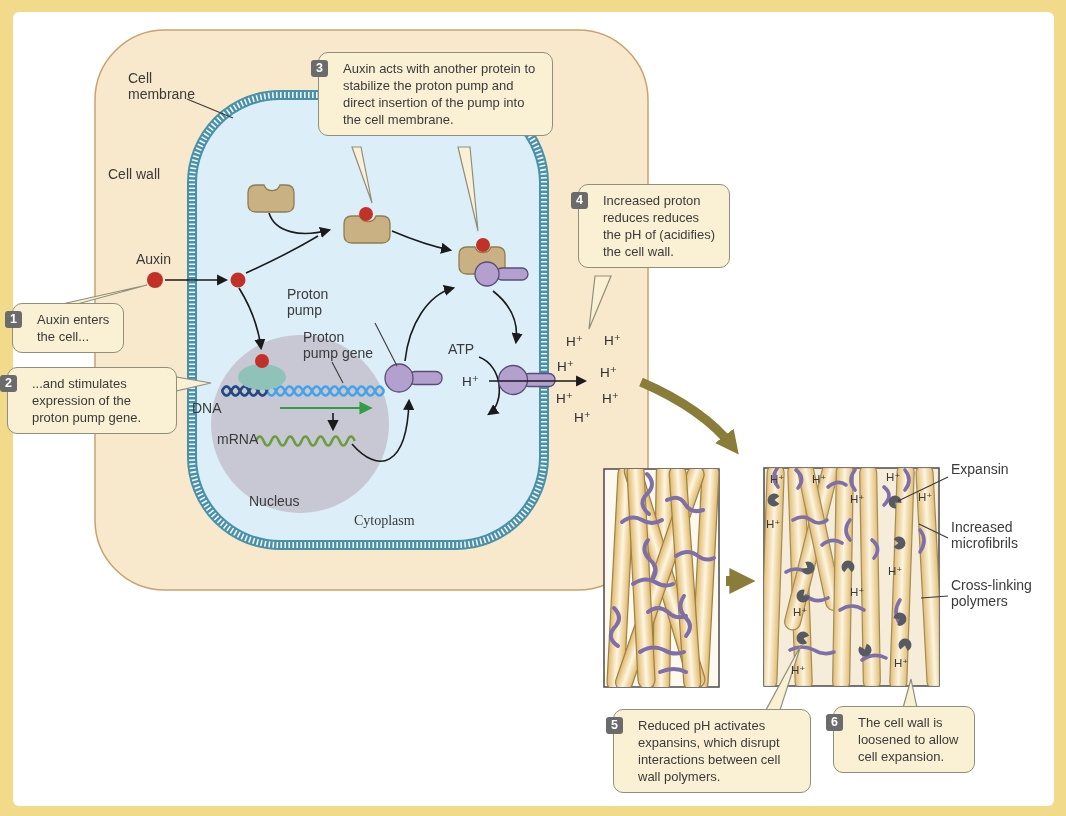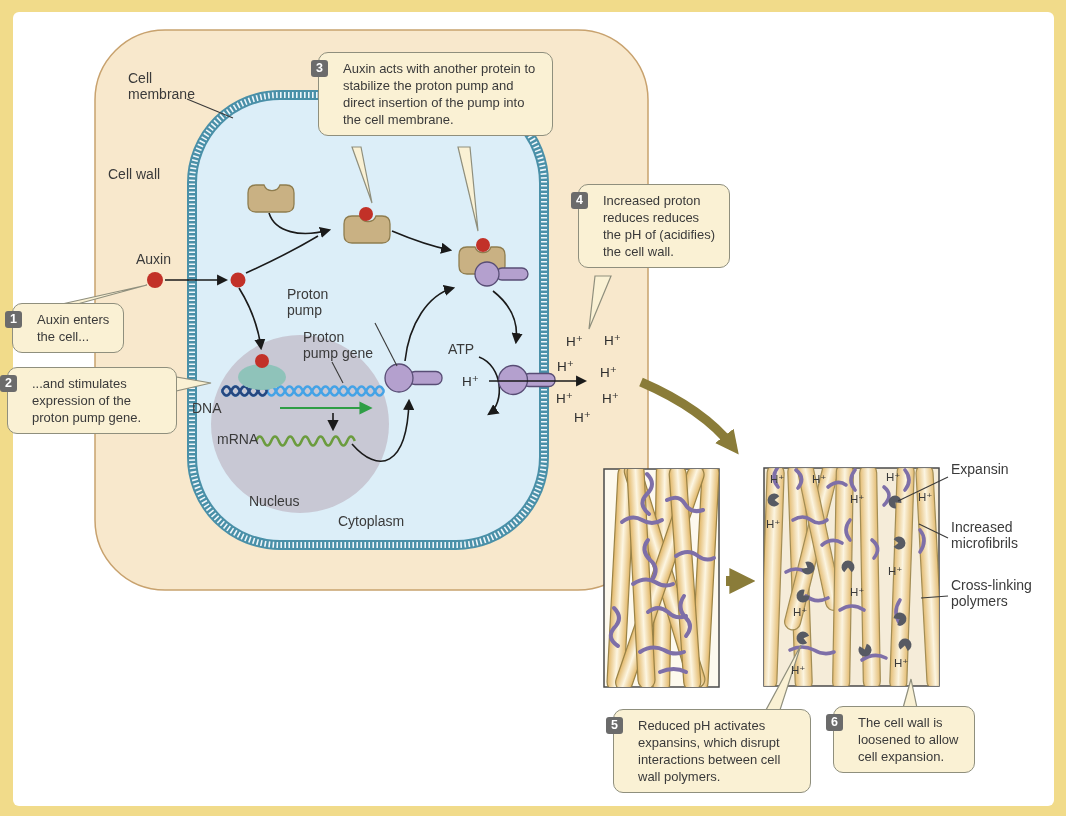--- a/index.html
+++ b/index.html
@@ -212,21 +212,21 @@
   </svg>
 
   <div class="lbl" style="left:128px;top:70px;width:80px;">Cell membrane</div>
   <div class="lbl" style="left:108px;top:166px;">Cell wall</div>
   <div class="lbl" style="left:136px;top:251px;text-align:right;">Auxin</div>
   <div class="lbl" style="left:287px;top:286px;width:55px;">Proton pump</div>
   <div class="lbl" style="left:287px;top:329px;width:78px;margin-left:16px;">Proton pump gene</div>
   <div class="lbl" style="left:192px;top:400px;">DNA</div>
   <div class="lbl" style="left:217px;top:431px;">mRNA</div>
   <div class="lbl" style="left:249px;top:493px;">Nucleus</div>
-  <div class="lbl" style="left:338px;top:513px;">Cytoplasm</div>
+  <div class="lbl" style="left:354px;top:513px;font-family:Liberation Serif, serif;">Cytoplasm</div>
   <div class="lbl" style="left:448px;top:341px;">ATP</div>
   <div class="lbl" style="left:951px;top:461px;">Expansin</div>
   <div class="lbl" style="left:951px;top:519px;width:85px;">Increased microfibrils</div>
   <div class="lbl" style="left:951px;top:577px;width:92px;">Cross-linking polymers</div>
 
   <span class="hp" style="left:462px;top:373px;">H⁺</span>
 
   <span class="hp" style="left:566px;top:333px;">H⁺</span>
   <span class="hp" style="left:604px;top:332px;">H⁺</span>
   <span class="hp" style="left:557px;top:358px;">H⁺</span>

